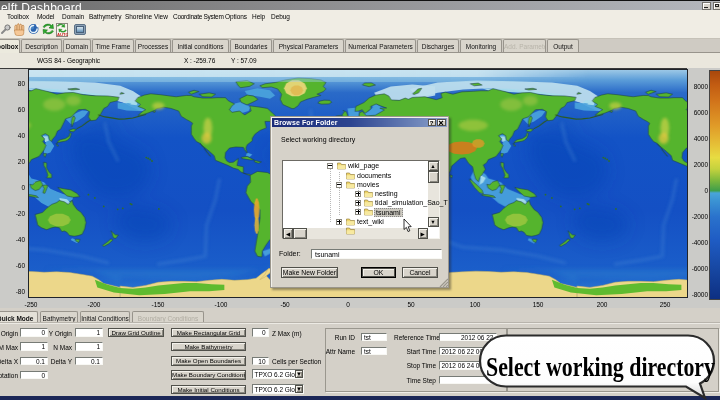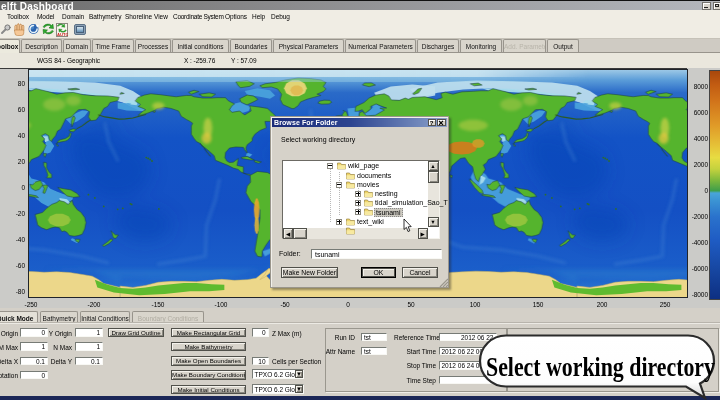--- a/index.html
+++ b/index.html
@@ -5,21 +5,21 @@
 body{font-family:"Liberation Sans",sans-serif;background:#d4d0c8;position:relative}
 .abs{position:absolute}
 .t7{font-size:6.5px;letter-spacing:-0.05px;line-height:8px;color:#000;white-space:nowrap}
 .inp{position:absolute;background:#fff;border-top:1px solid #777b76;border-left:1px solid #777b76;border-right:1px solid #f8f8f4;border-bottom:1px solid #f8f8f4;font-size:6.5px;color:#000;white-space:nowrap;overflow:hidden}
 .btn{position:absolute;background:#d8d4cb;border:1px solid #50504a;box-shadow:inset 1px 1px 0 #f4f2ec,inset -1px -1px 0 #8a8880;font-size:6.2px;color:#000;text-align:center;white-space:nowrap;overflow:hidden}
 .lbl{position:absolute;font-size:6.5px;color:#000;white-space:nowrap}
 .tab{position:absolute;top:0;height:13px;background:#d9d5cc;border:1px solid #98948c;border-bottom:none;border-radius:2px 2px 0 0;font-size:6.5px;color:#111;text-align:center;padding-top:3px;white-space:nowrap;overflow:hidden}
 </style></head><body>
 
 <div class="abs" style="left:0;top:0;width:720px;height:10px;background:linear-gradient(90deg,#6c6c6c 0%,#8b8b8d 40%,#b4b7bd 100%);border-top:1px solid #111"></div>
-<div class="abs" style="left:1px;top:1px;font-size:10px;font-weight:bold;color:#fff;letter-spacing:0.2px">elft Dashboard</div>
+<div class="abs" style="left:1px;top:1px;font-size:12px;font-weight:normal;color:#fff;letter-spacing:0.2px">elft Dashboard</div>
 <div class="abs" style="left:702px;top:2px;width:9px;height:8px;background:#d8d4cc;border:1px solid #73716c;box-shadow:inset 1px 1px 0 #fff"></div>
 <div class="abs" style="left:704px;top:7px;width:4px;height:1px;background:#222"></div>
 <div class="abs" style="left:713px;top:2px;width:9px;height:8px;background:#d8d4cc;border:1px solid #73716c;box-shadow:inset 1px 1px 0 #fff"></div>
 <div class="abs" style="left:715px;top:4px;width:4px;height:3px;border:1px solid #222"></div>
 
 <div class="abs" style="left:0;top:10px;width:720px;height:13px;background:#f0ede4"></div>
 <div class="abs t7" style="left:7px;top:13px">Toolbox</div>
 <div class="abs t7" style="left:37px;top:13px">Model</div>
 <div class="abs t7" style="left:62px;top:13px">Domain</div>
 <div class="abs t7" style="left:89px;top:13px">Bathymetry</div>

